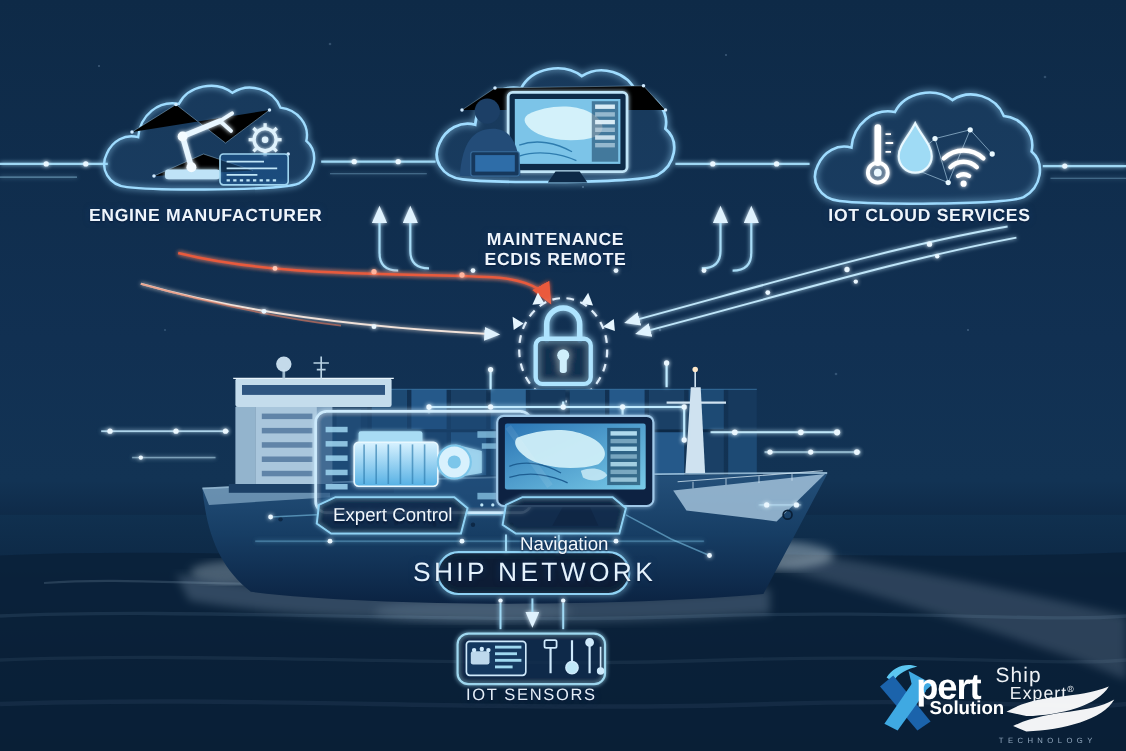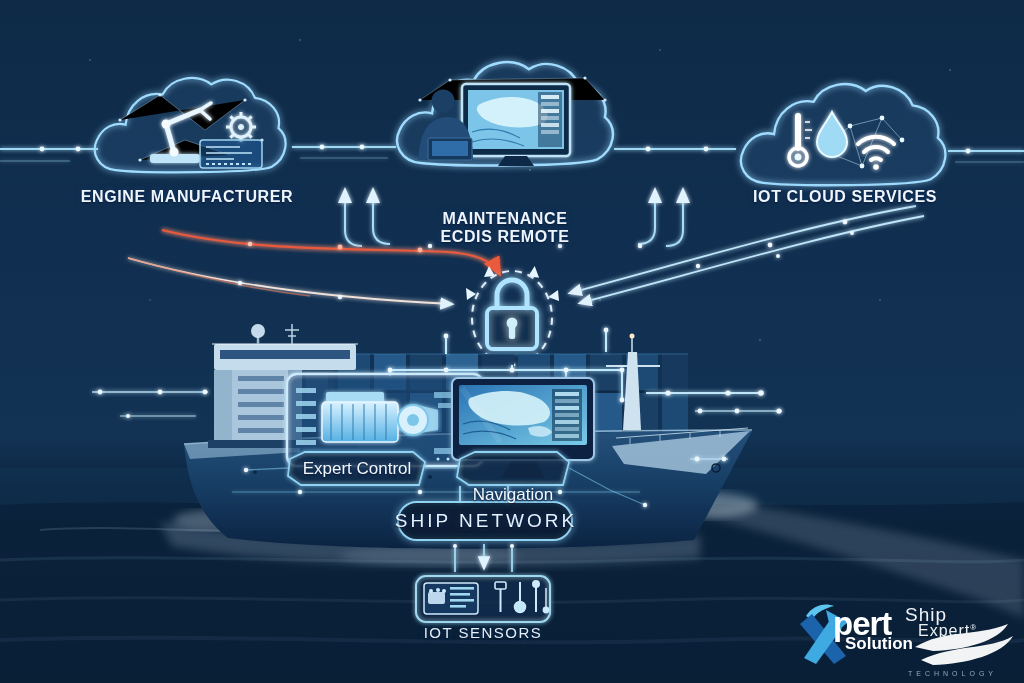--- a/index.html
+++ b/index.html
@@ -6,21 +6,21 @@
   #stage{
     position:relative;width:1024px;height:683px;overflow:hidden;
     font-family:"Liberation Sans",sans-serif;
     background:linear-gradient(180deg,#0e2a47 0%,#113052 45%,#123354 64%,#0c2440 72%,#081d35 100%);
   }
   #stage svg{position:absolute;left:0;top:0;}
   .lbl{position:absolute;transform:translate(-50%,-50%);color:#e9f3fb;white-space:nowrap;
        text-shadow:0 0 6px rgba(20,60,110,.9),0 1px 2px rgba(0,10,30,.8);}
   .cloud-label{font-size:16px;letter-spacing:.6px;font-weight:700;color:#eef5fc;}
   .panel-label{font-size:17px;color:#f2f8fd;}
-  .pill-label{font-size:19px;letter-spacing:3px;color:#e4f2fd;}
+  .pill-label{font-size:24px;letter-spacing:3px;color:#e4f2fd;}
   .sensors-label{font-size:15px;letter-spacing:1.5px;color:#e4eef8;}
   .logo-name{font-size:33px;font-weight:bold;color:#ffffff;transform:none;text-shadow:none;letter-spacing:-1px;}
   .logo-sub{font-size:17px;font-weight:bold;color:#ffffff;transform:none;text-shadow:none;}
   .se-word1{font-size:19px;color:#eef2f6;transform:none;text-shadow:none;letter-spacing:1px;}
   .se-word2{font-size:16px;color:#eef2f6;transform:none;text-shadow:none;letter-spacing:1px;}
   .se-reg{font-size:8px;vertical-align:super;}
   .se-tag{font-size:7px;letter-spacing:4px;color:#93a9bf;transform:none;text-shadow:none;}
 </style>
 </head>
 <body>

